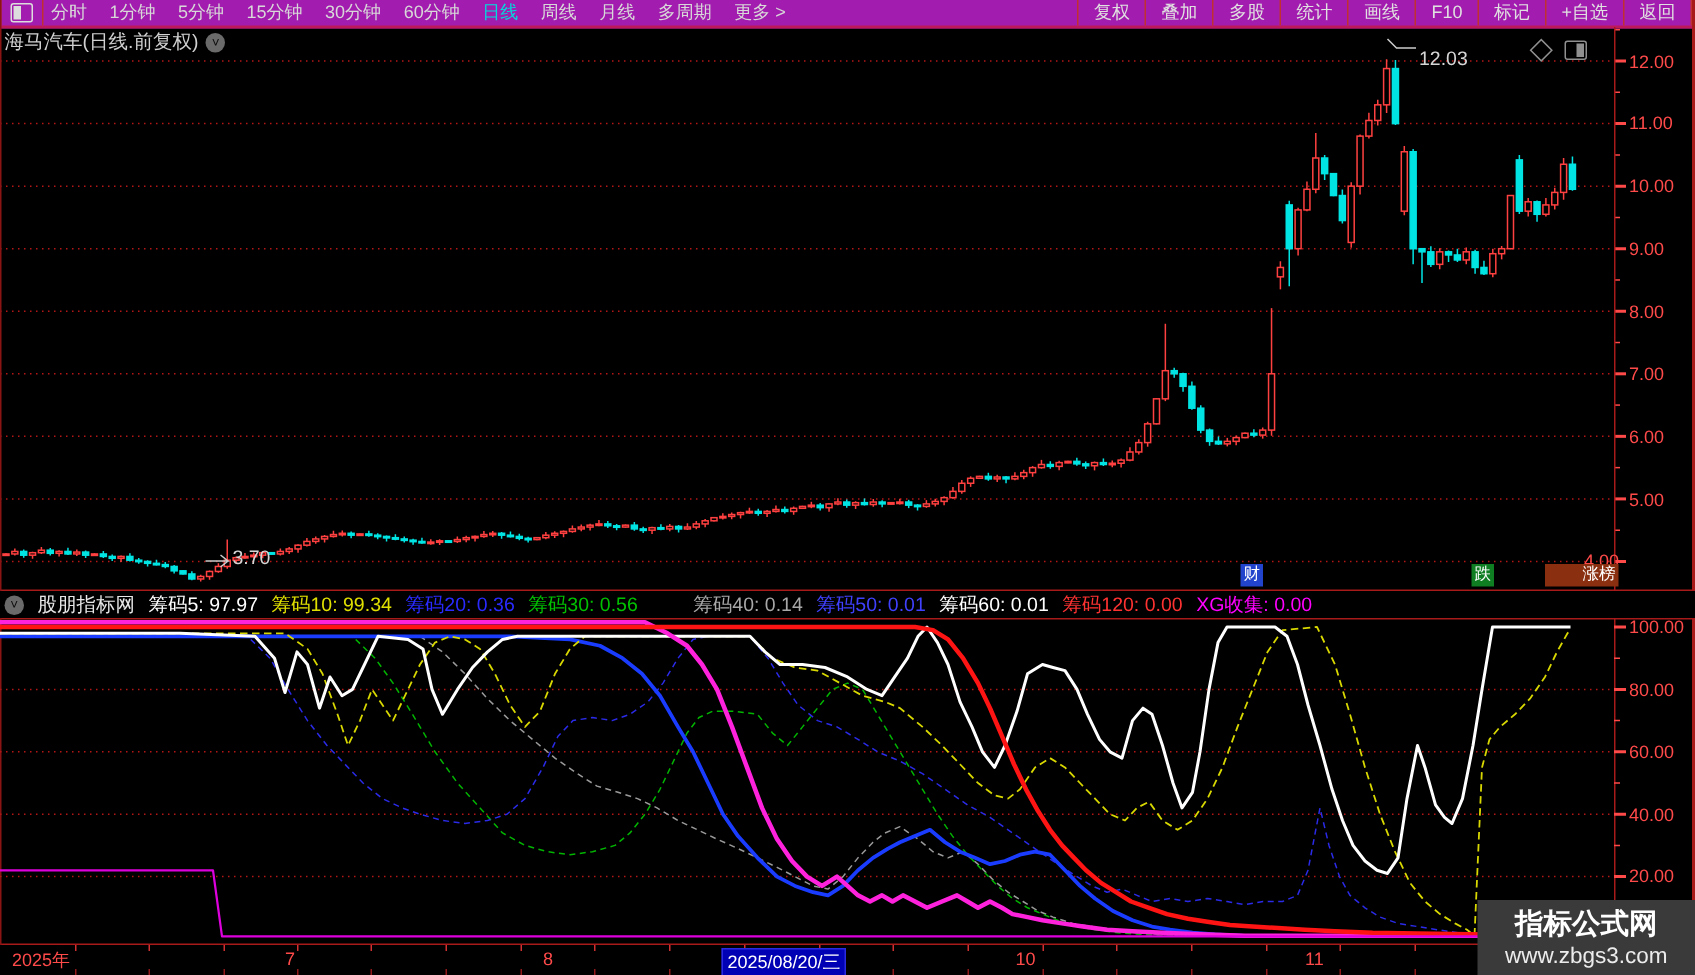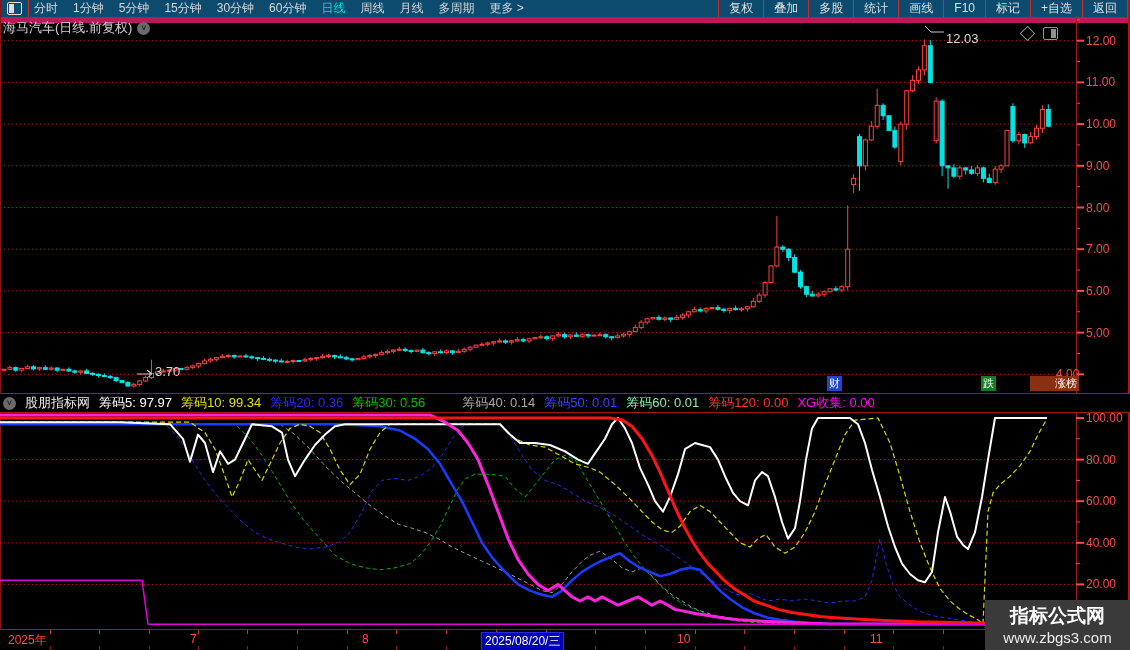--- a/index.html
+++ b/index.html
@@ -1,19 +1,19 @@
 <!DOCTYPE html>
 <html><head>
 <meta charset="utf-8">
 <style>
   html,body{margin:0;padding:0;background:#000;}
   #app{position:relative;width:1130px;height:650px;background:#000;overflow:hidden;
        font-family:"Liberation Sans","DejaVu Sans",sans-serif;}
   
-  #toolbar{position:absolute;left:0;top:0;width:1130px;height:17px;border-bottom:6px solid #be185d;background:#0c4a6e;}
+  #toolbar{position:absolute;left:0;top:0;width:1130px;height:17px;border-bottom:2px solid #be185d;background:#a21caf;}
   #win-icon{position:absolute;left:0;top:0;width:27px;height:17px;border-left:1px solid #c03030;border-right:1px solid #c03030;display:flex;align-items:center;justify-content:center;}
   #win-icon .glyph{width:13px;height:11px;border:1px solid #ddd;border-radius:2px;position:relative;}
   #win-icon .glyph::after{content:"";position:absolute;left:1px;top:1px;bottom:1px;width:5px;background:#ddd;}
   #tb-left{position:absolute;left:34px;top:0;height:17px;display:flex;align-items:center;gap:15px;}
   .tbl-item{color:#d8d8d8;font-size:12px;line-height:17px;white-space:nowrap;cursor:default;}
   .tbl-item.active{color:#00dcdc;}
   #tb-right{position:absolute;right:2px;top:0;height:17px;display:flex;align-items:stretch;}
   .tbr-item{color:#e0e0e0;font-size:12px;line-height:17px;padding:0 10px;border-left:1px solid #c03030;white-space:nowrap;}
   .tbr-item:last-child{border-right:1px solid #c03030;}
   
@@ -498,21 +498,21 @@
 
   <div id="ind-header">
     <span class="circle-chevron">˅</span>
     <span class="hv" style="color:#e8e8e8">股朋指标网</span>
   <span class="hv" style="color: rgb(255, 255, 255);">筹码5: 97.97</span>
       <span class="hv" style="color: rgb(224, 224, 0);">筹码10: 99.34</span>
       <span class="hv" style="color: rgb(42, 42, 255);">筹码20: 0.36</span>
       <span class="hv" style="color: rgb(0, 192, 0);">筹码30: 0.56</span>
       <span class="hv" style="color: rgb(168, 168, 168); margin-left: 28px;">筹码40: 0.14</span>
       <span class="hv" style="color: rgb(64, 64, 255);">筹码50: 0.01</span>
-      <span class="hv" style="color: #86efac;">筹码60: 0.01</span>
+      <span class="hv" style="color: #ffffff;">筹码60: 0.01</span>
       <span class="hv" style="color: rgb(255, 50, 50);">筹码120: 0.00</span>
       <span class="hv" style="color: rgb(255, 0, 255);">XG收集: 0.00</span>
     </div>
 
   <svg id="ind-svg" width="1130" height="216" style="top:413px">
       <line x1="0" y1="171.4" x2="1076" y2="171.4" stroke="#b41616" stroke-width="1" stroke-dasharray="1 3"></line>
       <line x1="0" y1="129.8" x2="1076" y2="129.8" stroke="#b41616" stroke-width="1" stroke-dasharray="1 3"></line>
       <line x1="0" y1="88.19999999999999" x2="1076" y2="88.19999999999999" stroke="#b41616" stroke-width="1" stroke-dasharray="1 3"></line>
       <line x1="0" y1="46.599999999999994" x2="1076" y2="46.599999999999994" stroke="#b41616" stroke-width="1" stroke-dasharray="1 3"></line>
       <line x1="1076" y1="5" x2="1084" y2="5" stroke="#ff4a4a" stroke-width="2"></line>

